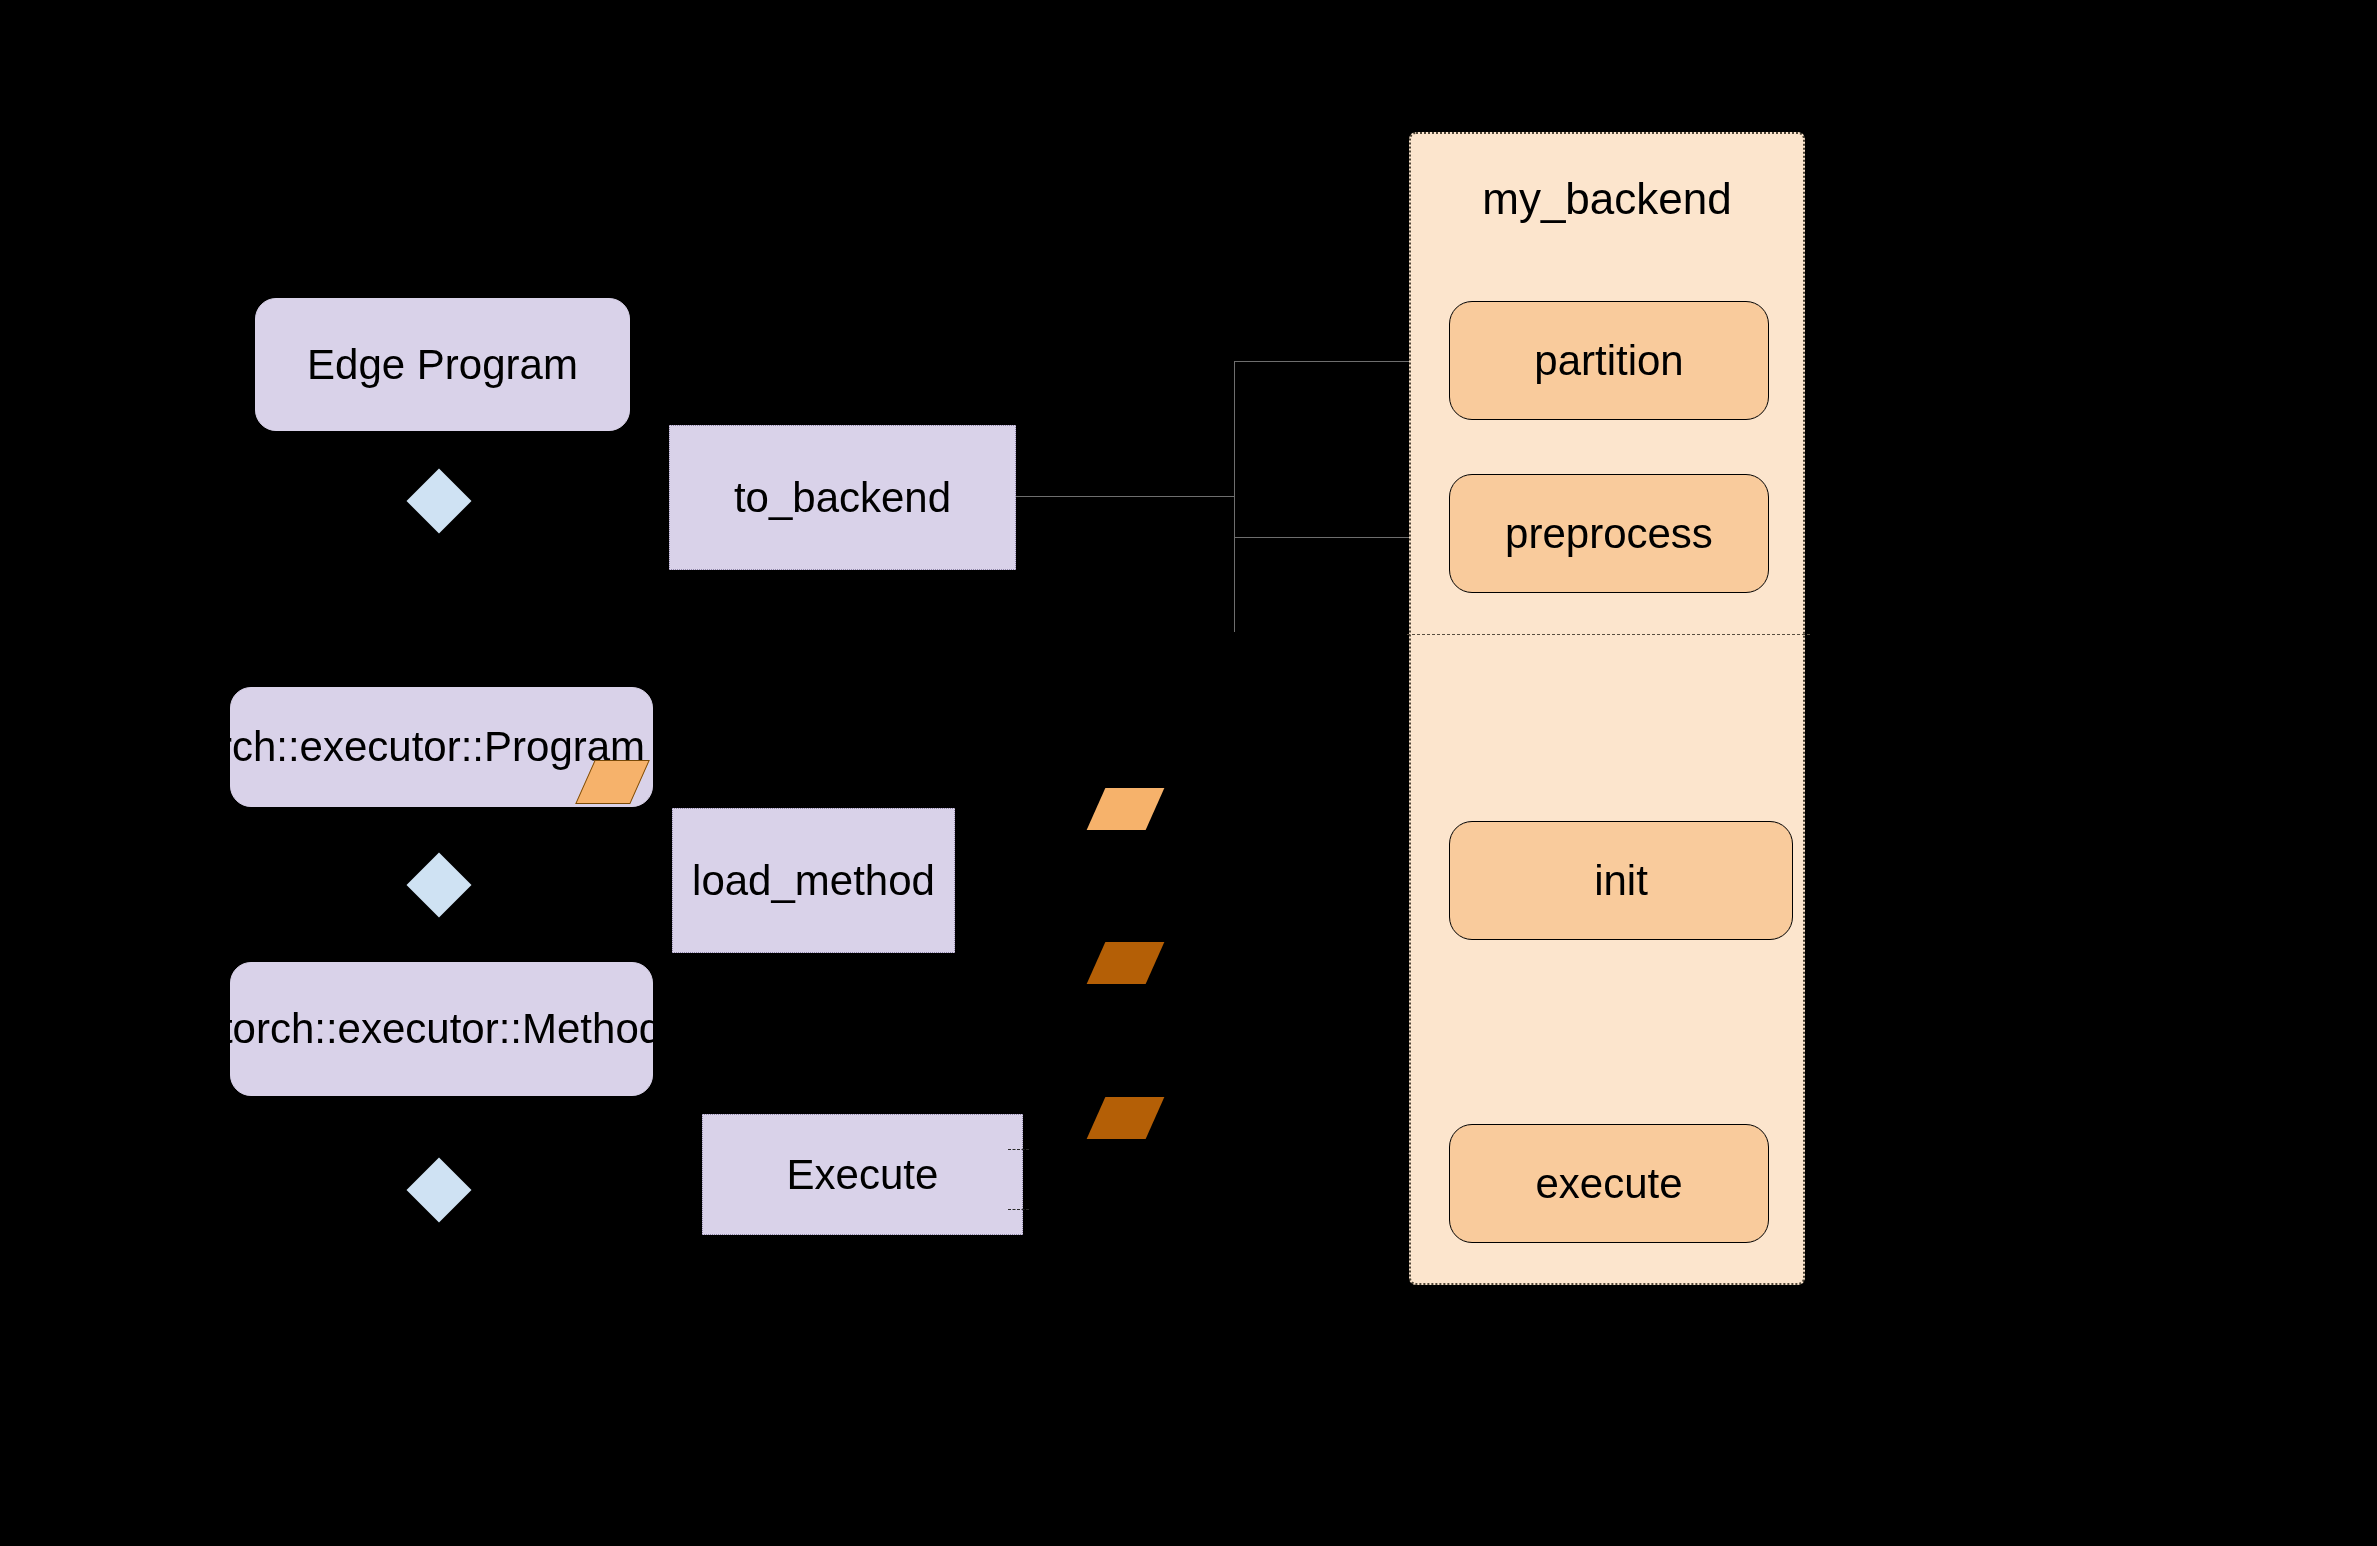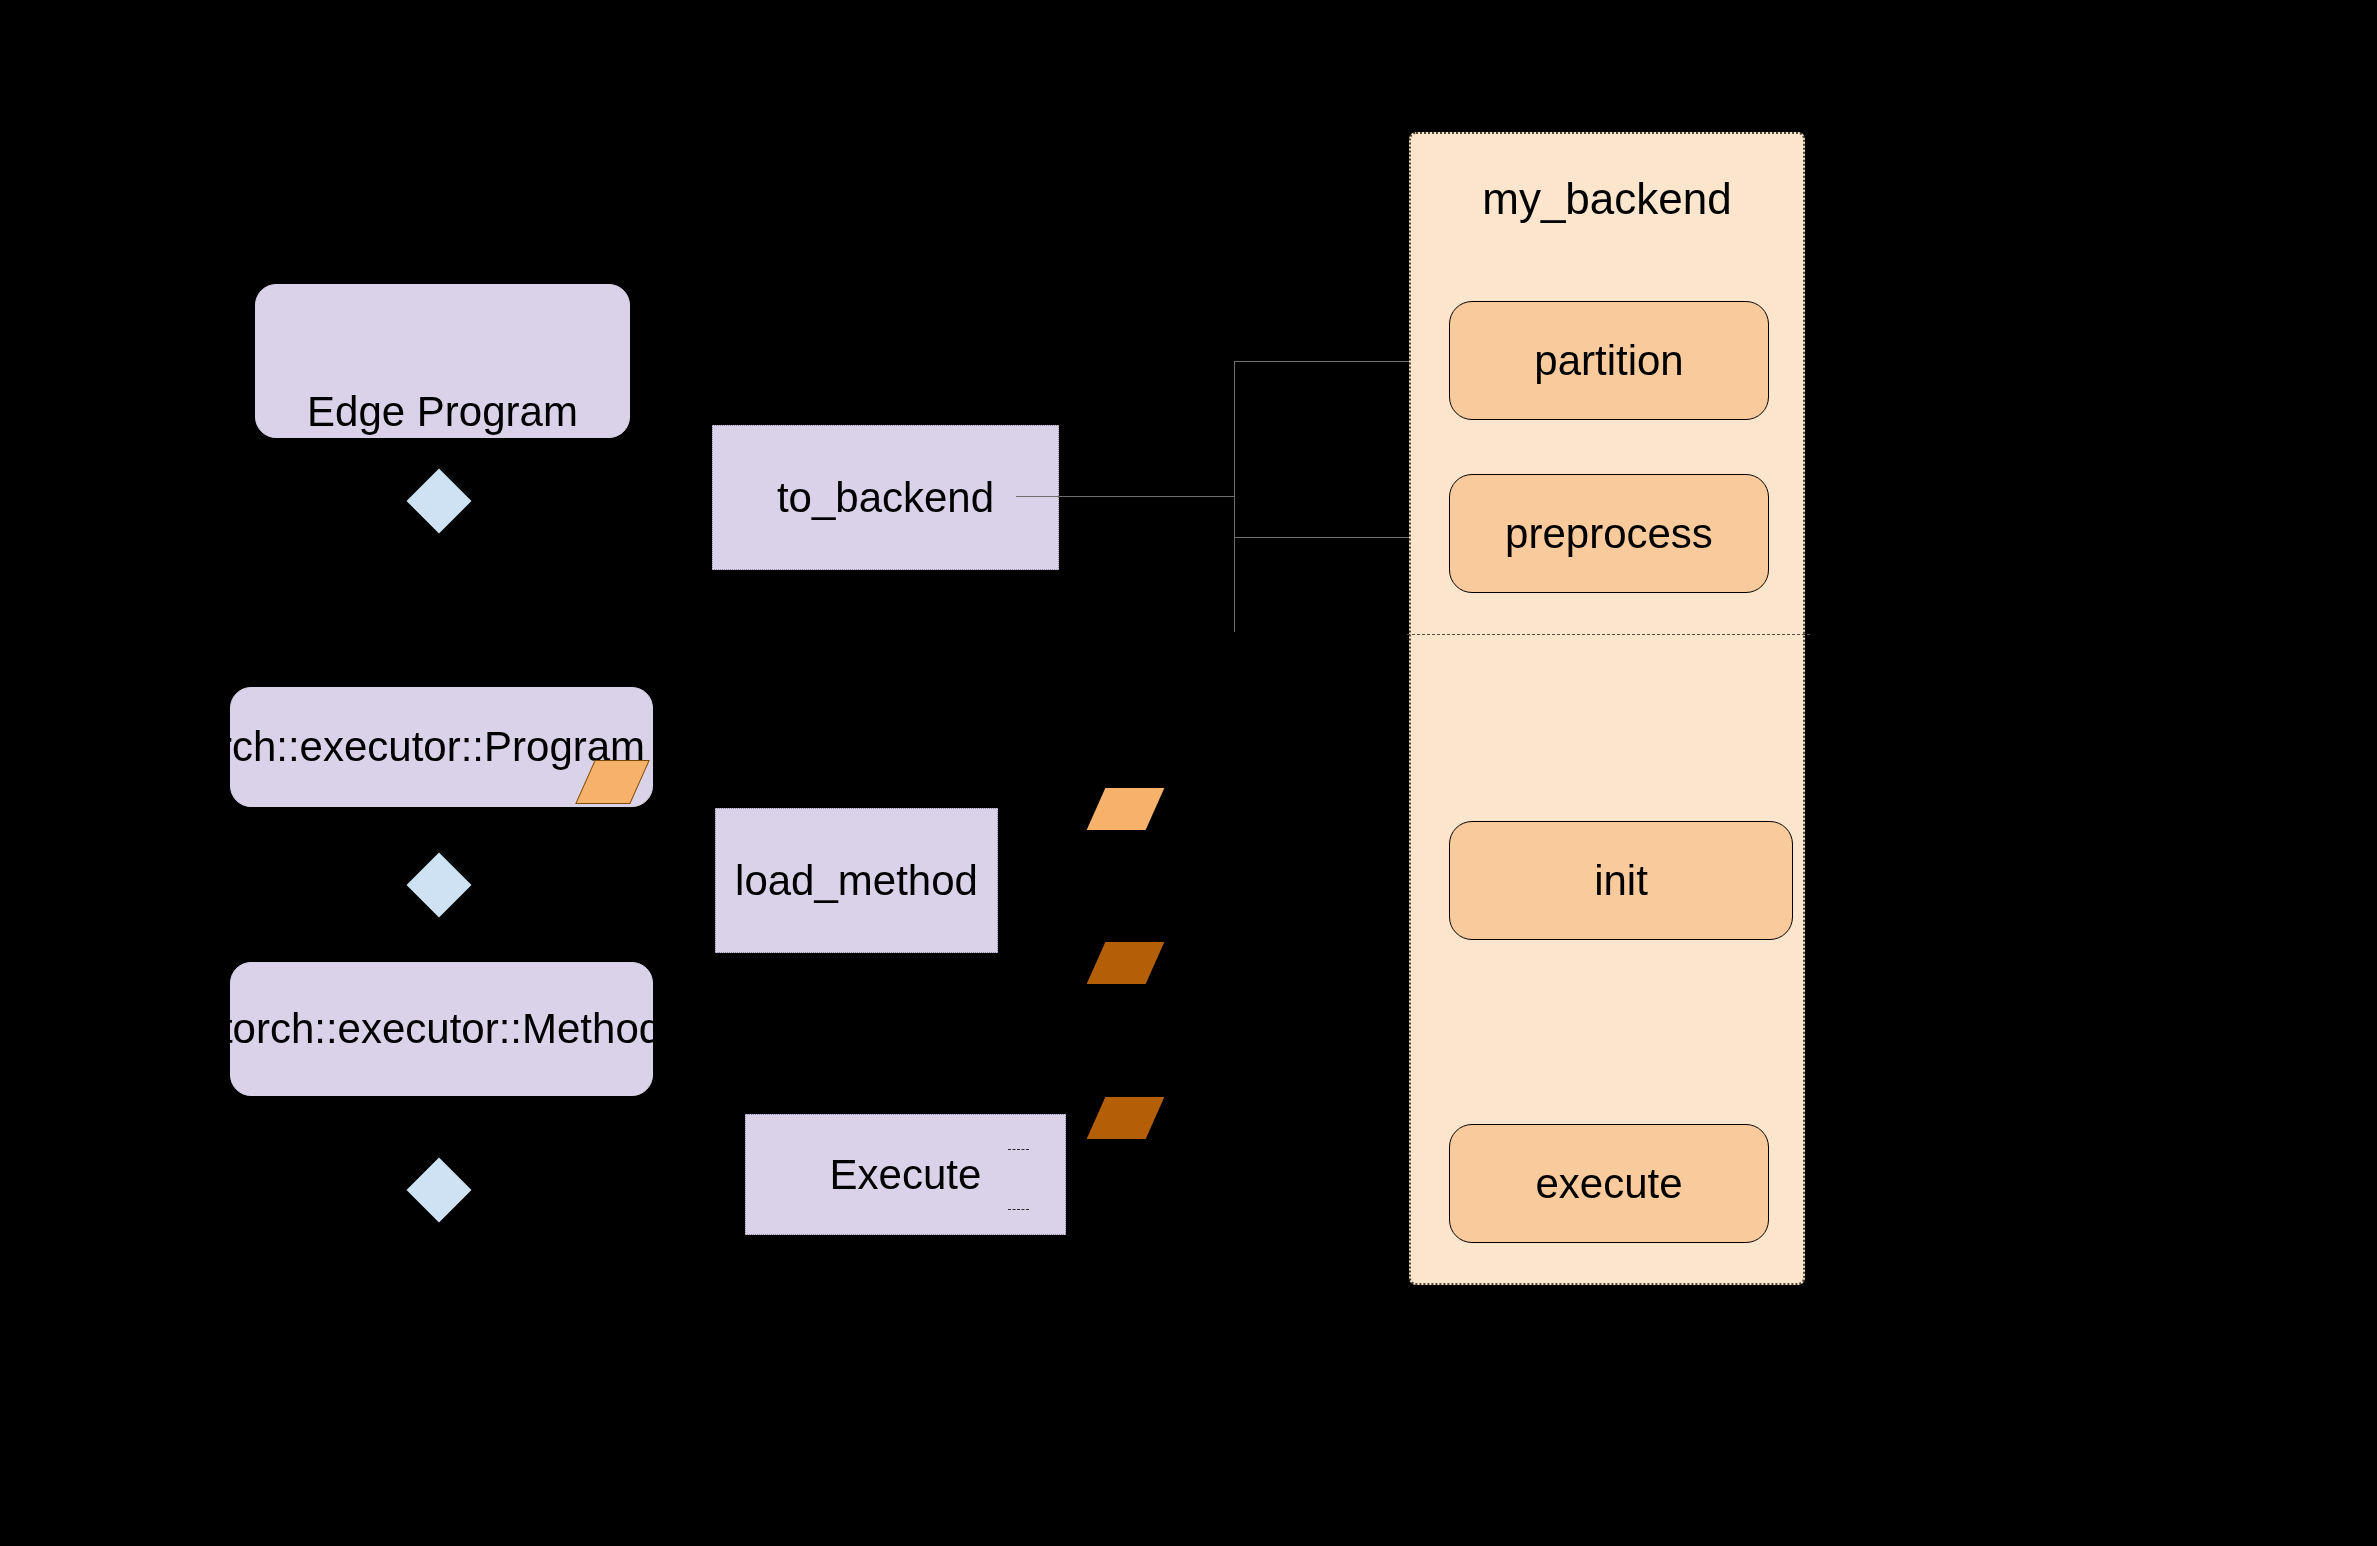--- a/index.html
+++ b/index.html
@@ -30,21 +30,20 @@
     background: #d9d2e9;
     border: 1px solid #d9d2e9;
     border-radius: 21px;
     font-size: 42px;
   }
   
   .purple-dotted {
     background: #d9d2e9;
     border: 1.9px dotted #8f86a8;
     font-size: 42px;
-    margin-left: 43px;
   }
   
   .backend-container {
     position: absolute;
     box-sizing: border-box;
     background: #fce5cd;
     border: 2.9px dotted #4d4436;
     border-radius: 7px;
   }
   .backend-title {
@@ -108,21 +107,21 @@
     border-top: 7.6px solid transparent;
     border-bottom: 7.6px solid transparent;
     border-left: 13.3px solid #2b2b2b;
   }
 </style>
 </head>
 <body>
 
 <div id="stage">
 
-  <div class="node purple-round" style="left:255px; top:284px; width:375px; height:154px;align-items:flex-end;">
+  <div class="node purple-round" style="left:255px; top:298px; width:375px; height:133px;">
     <span>Edge Program</span>
   </div>
 
   <div class="diamond" style="left:416px; top:478px; width:46px; height:46px;"></div>
 
   <div class="node purple-round" style="left:230px; top:687px; width:423px; height:120px; padding-right:55px;">
     <span>torch::executor::Program</span>
   </div>
   <div class="parallelogram" style="left:585px; top:760px; width:53px; height:42px; background:#f6b26b; border:1px solid #7a4a08;"></div>
 

